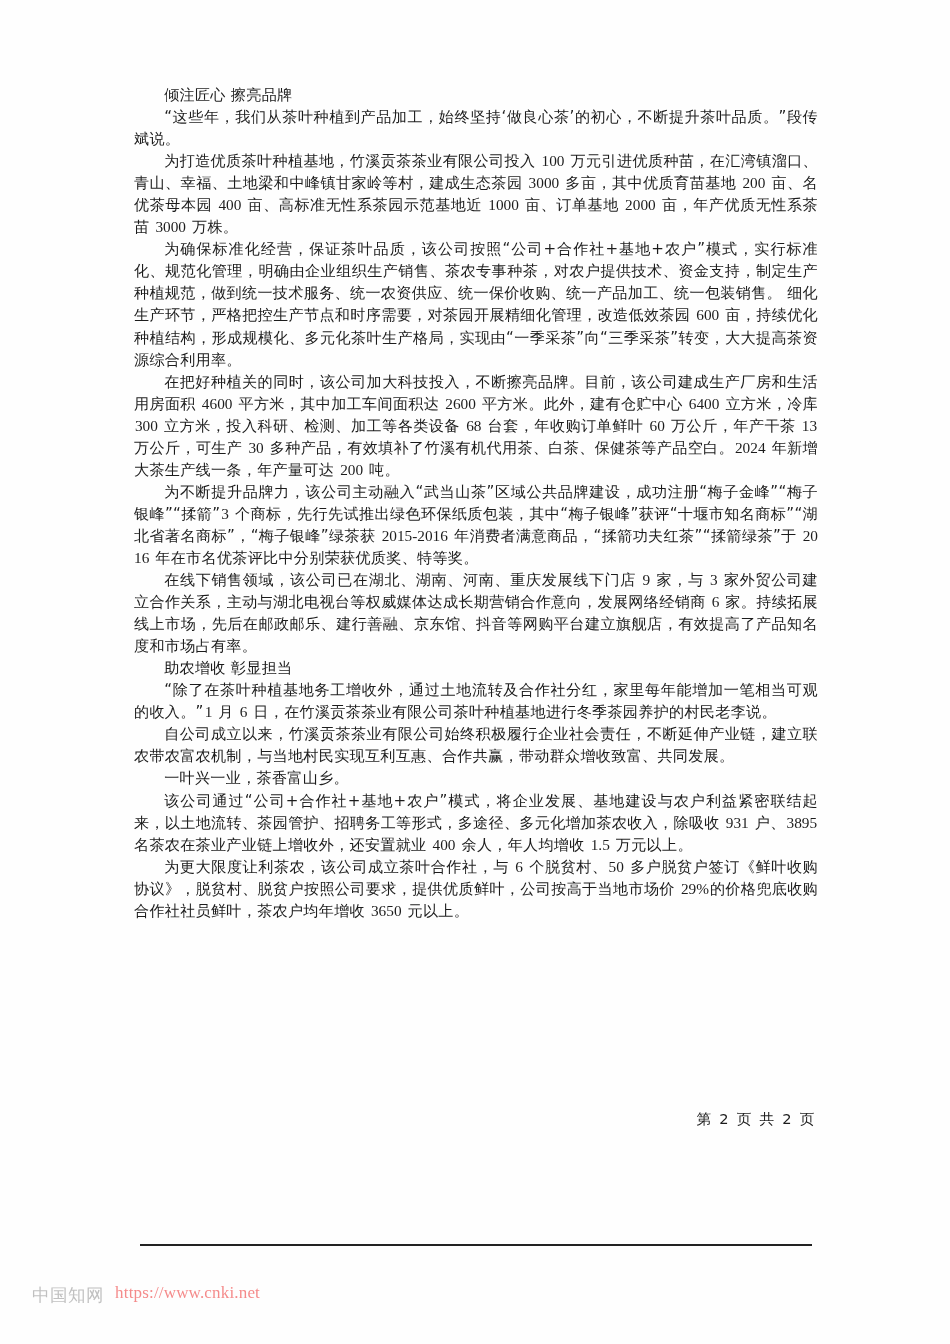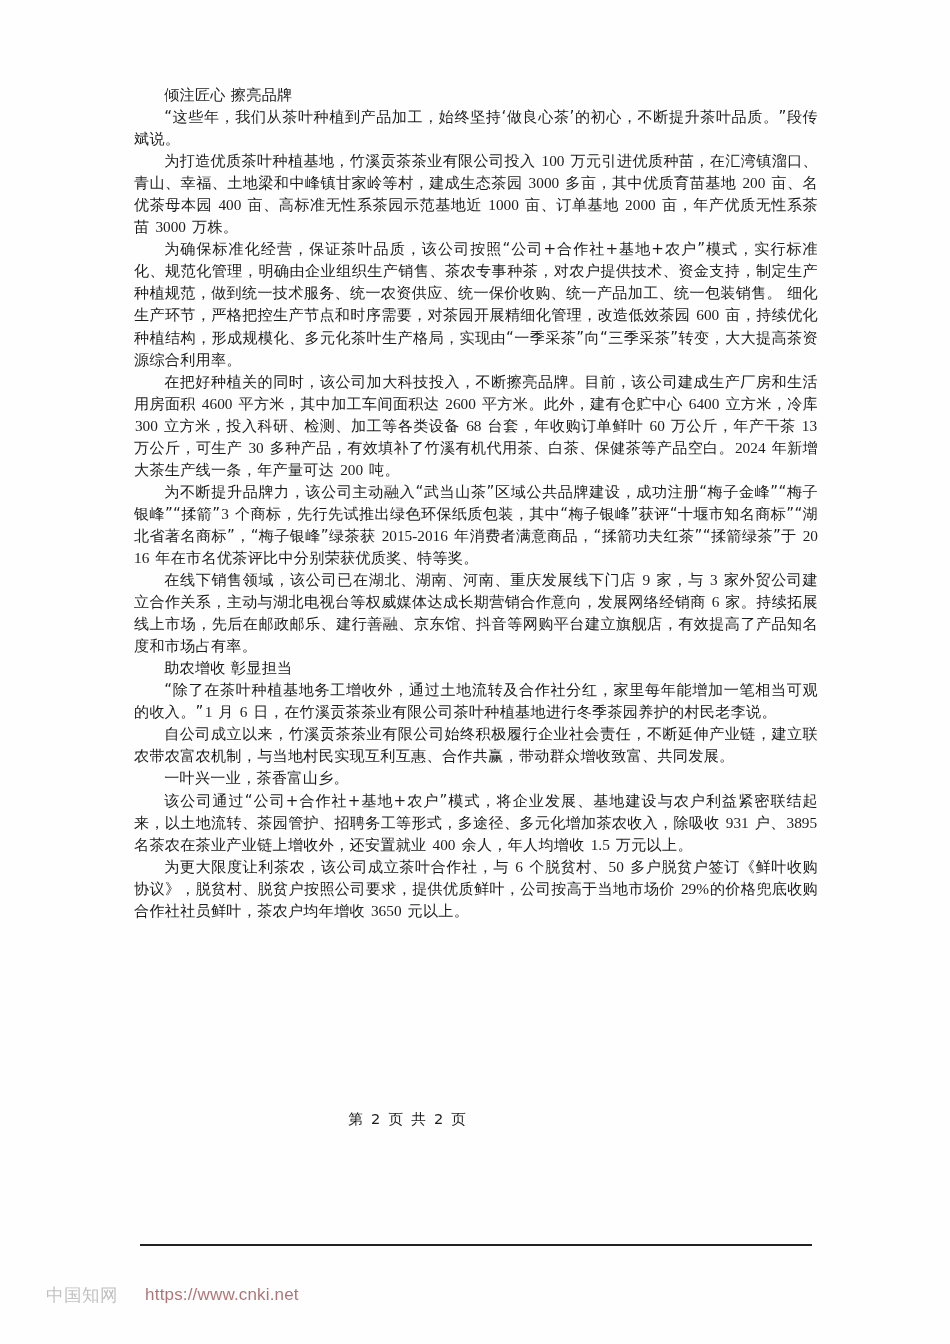--- a/index.html
+++ b/index.html
@@ -58,56 +58,55 @@
     letter-spacing: 0;
     padding: 0 0.06em;
   }
 
   
   #page-number {
     position: absolute;
     left: 0;
     right: 134px;
     top: 1110px;
-    text-align: center;
+    text-align: right;
     font-size: 14.6px;
     color: #1c1c1c;
     letter-spacing: 0.12em;
   }
 
   
   #bottom-rule {
     position: absolute;
     left: 140px;
     top: 1244px;
     width: 672px;
     height: 2px;
     background: #222222;
   }
 
   
   #watermark {
     position: absolute;
-    left: 46px;
+    left: 32px;
     top: 1283px;
     display: flex;
-    align-items: center;
-    gap: 27px;
+    gap: 11px;
     opacity: 0.62;
   }
   #watermark .wm-brand {
     font-size: 17.5px;
     color: #9b9b9b;
     letter-spacing: 0.03em;
     white-space: nowrap;
   }
   #watermark .wm-url {
     font-size: 17px;
-    color: #7f1d1d;
-    font-family: Liberation Sans, sans-serif;
+    color: #ef4444;
+    font-family: Liberation Serif, serif;
     letter-spacing: 0.01em;
     white-space: nowrap;
   }
 </style>
 </head>
 <body>
 
 <div id="page">
 
   <div id="doc-body">

